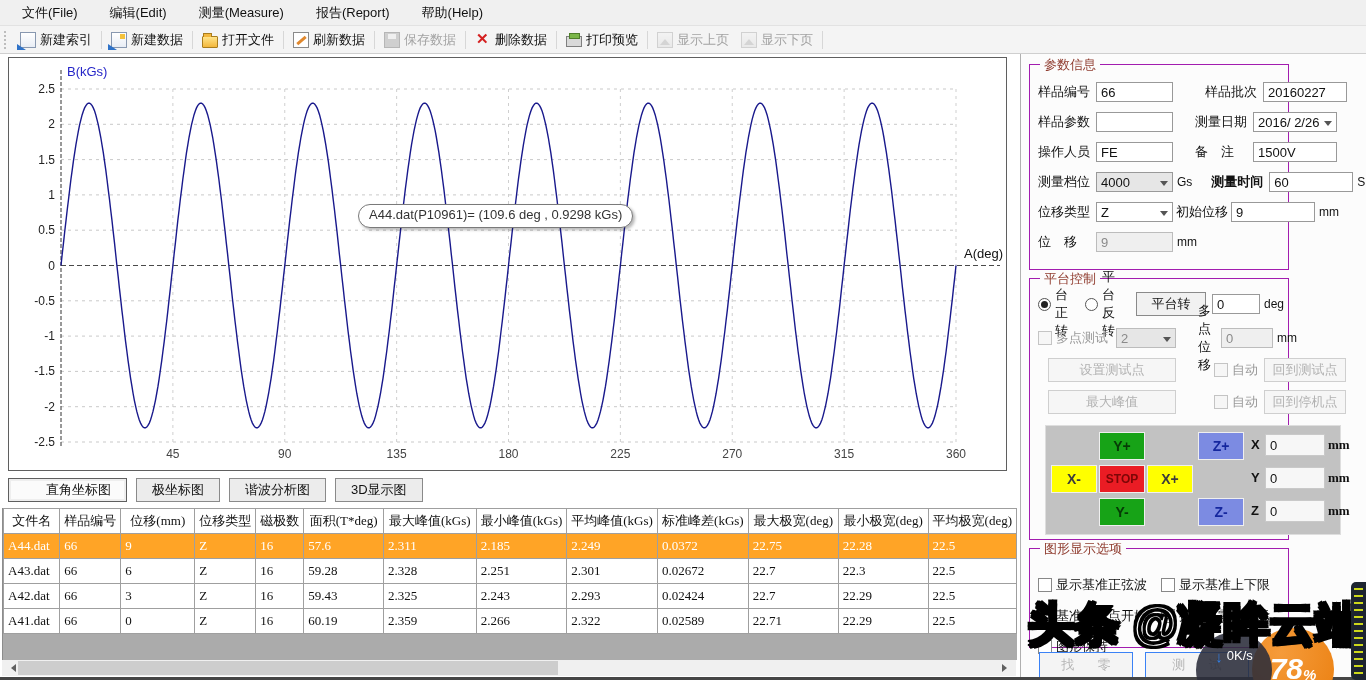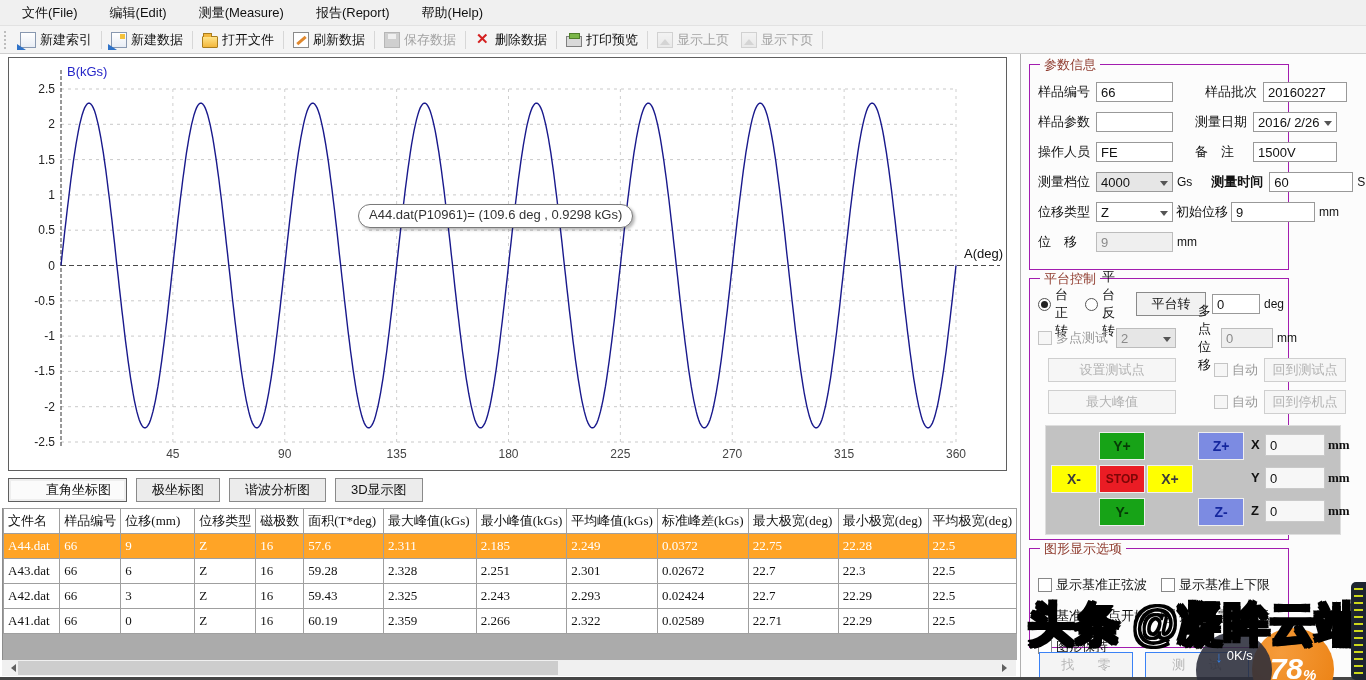--- a/index.html
+++ b/index.html
@@ -47,21 +47,21 @@
            font-size:13px;color:#333;white-space:nowrap;z-index:3;}
   .tabs{position:absolute;left:8px;top:424px;display:flex;gap:9px;}
   .tab{height:20px;line-height:20px;padding:1px 15px;border:1px solid #8a8a8a;background:#ececec;
        cursor:default;}
   .tab.active{background:#fbfbfb;border-color:#5f5f5f;box-shadow:inset 0 0 0 2px #eee;padding-left:37px;}
   .table-zone{position:absolute;left:2px;top:454px;width:1014px;height:152px;background:#ababab;
               border-left:1px solid #8c8c8c;overflow:hidden;}
   table.grid{border-collapse:collapse;table-layout:fixed;background:#fff;}
   table.grid th,table.grid td{border:1px solid #9f9f9f;height:24px;padding:0 4px;overflow:hidden;
       white-space:nowrap;font-family:"Liberation Serif",serif;font-size:13px;font-weight:normal;}
-  table.grid th{text-align:left;background:#fff;font-family:Liberation Serif, serif;}
+  table.grid th{text-align:center;background:#fff;font-family:Liberation Serif, serif;}
   table.grid td{text-align:left;}
   .hscroll{position:absolute;left:2px;top:606px;width:1014px;height:16px;background:#f0f0f0;}
   .sb-thumb{position:absolute;left:16px;top:1px;width:540px;height:14px;background:#cdcdcd;}
   .sb-left{position:absolute;left:5px;top:4px;width:0;height:0;border:4px solid transparent;border-right:5px solid #606060;}
   .sb-right{position:absolute;right:5px;top:4px;width:0;height:0;border:4px solid transparent;border-left:5px solid #606060;}
   .bottom-edge{position:absolute;left:0;bottom:0;width:100%;height:3px;background:#454545;z-index:2;}
   
   .right{position:absolute;left:1020px;top:54px;width:346px;height:626px;background:#fcfcfc;
          border-left:1px solid #b0b0b0;box-sizing:border-box;}
   .group{position:absolute;left:8px;width:260px;border:1px solid #a21caf;box-sizing:border-box;}

